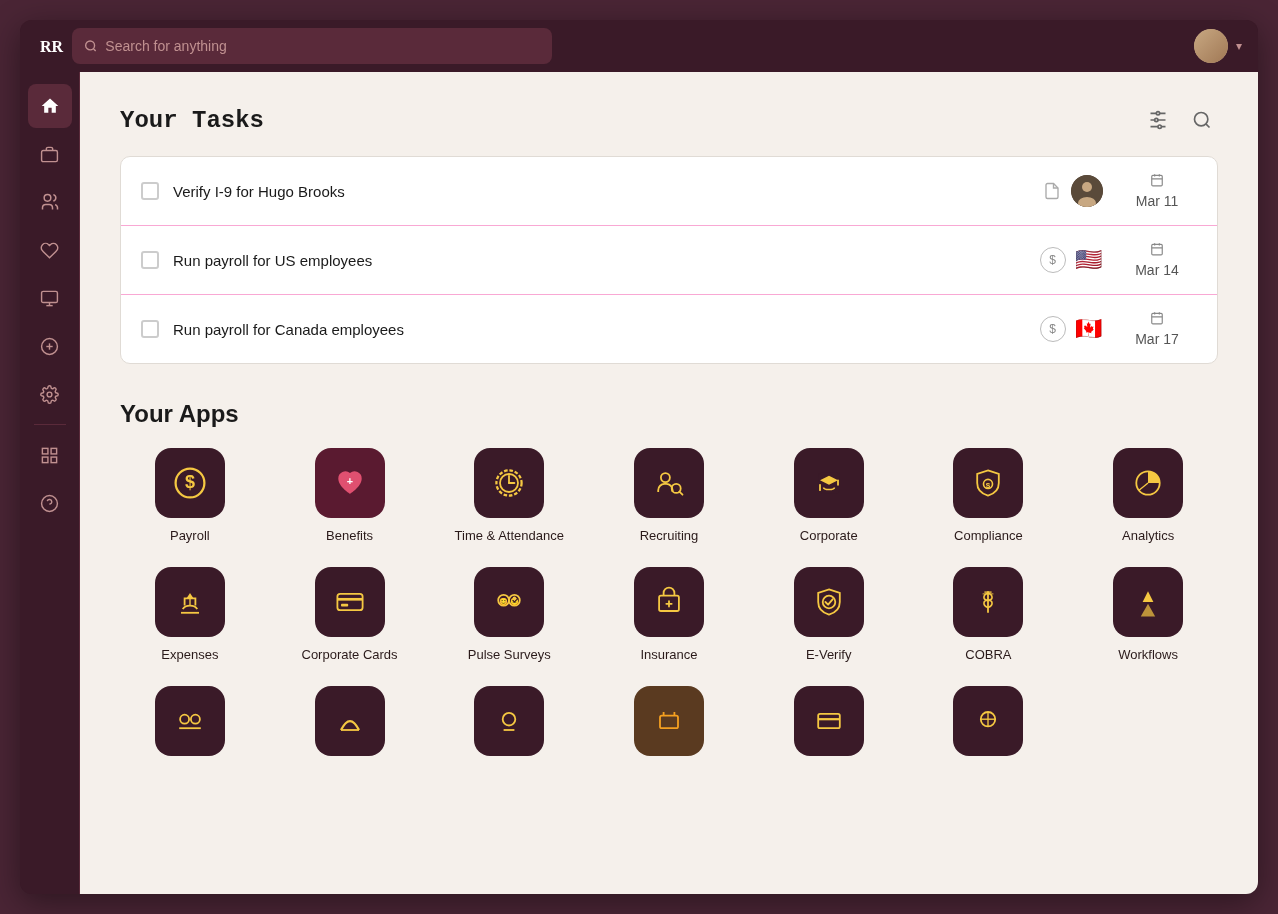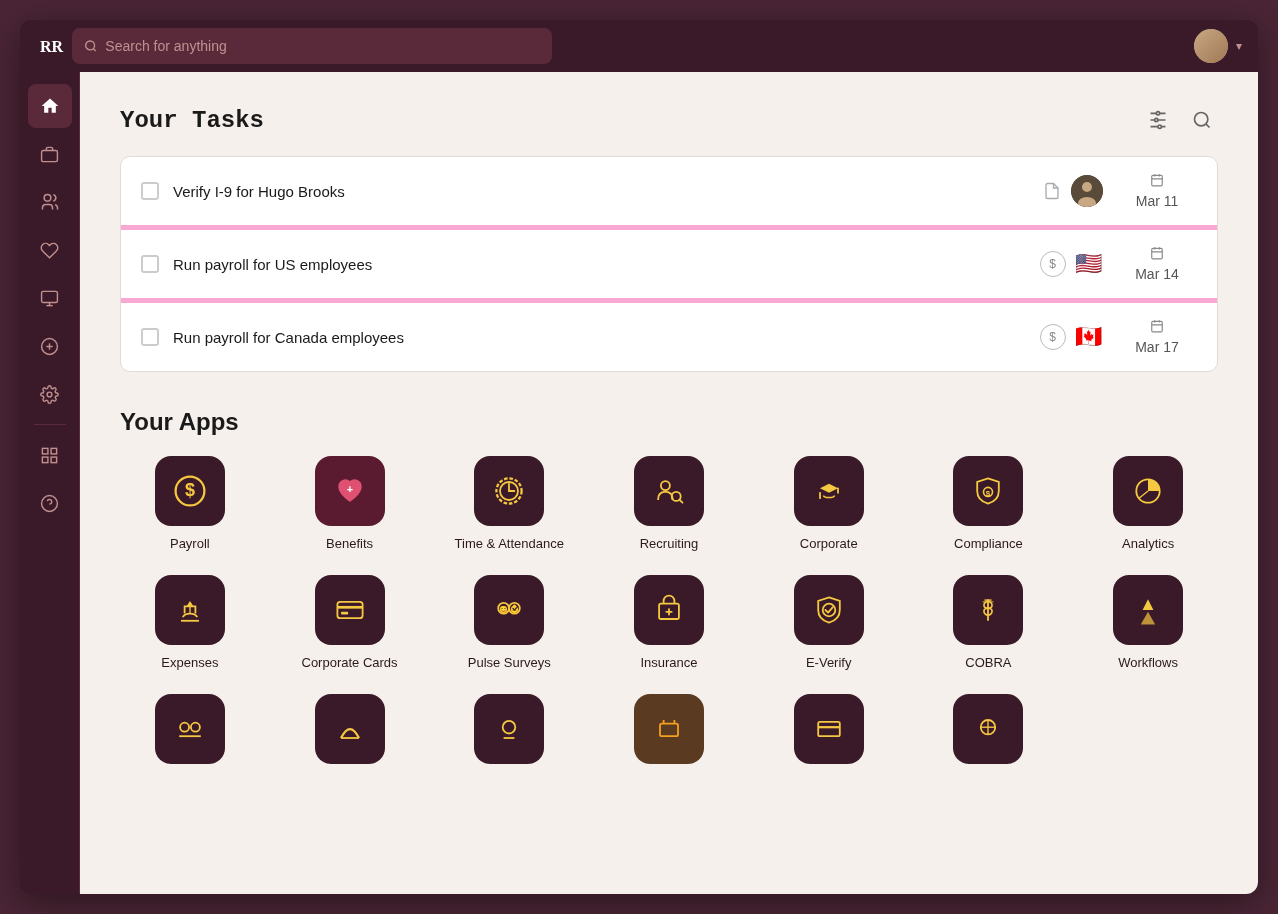--- a/index.html
+++ b/index.html
@@ -184,21 +184,21 @@
       border-radius: 10px;
       border: 1px solid #e0dbd5;
       overflow: hidden;
       margin-bottom: 36px;
     }
 
     .task-row {
       display: flex;
       align-items: center;
       padding: 16px 20px;
-      border-bottom: 5px solid #f9a8d4;
+      border-bottom: 1px solid #f9a8d4;
       gap: 14px;
     }
 
     .task-row:last-child {
       border-bottom: none;
     }
 
     .task-checkbox {
       width: 18px;
       height: 18px;

